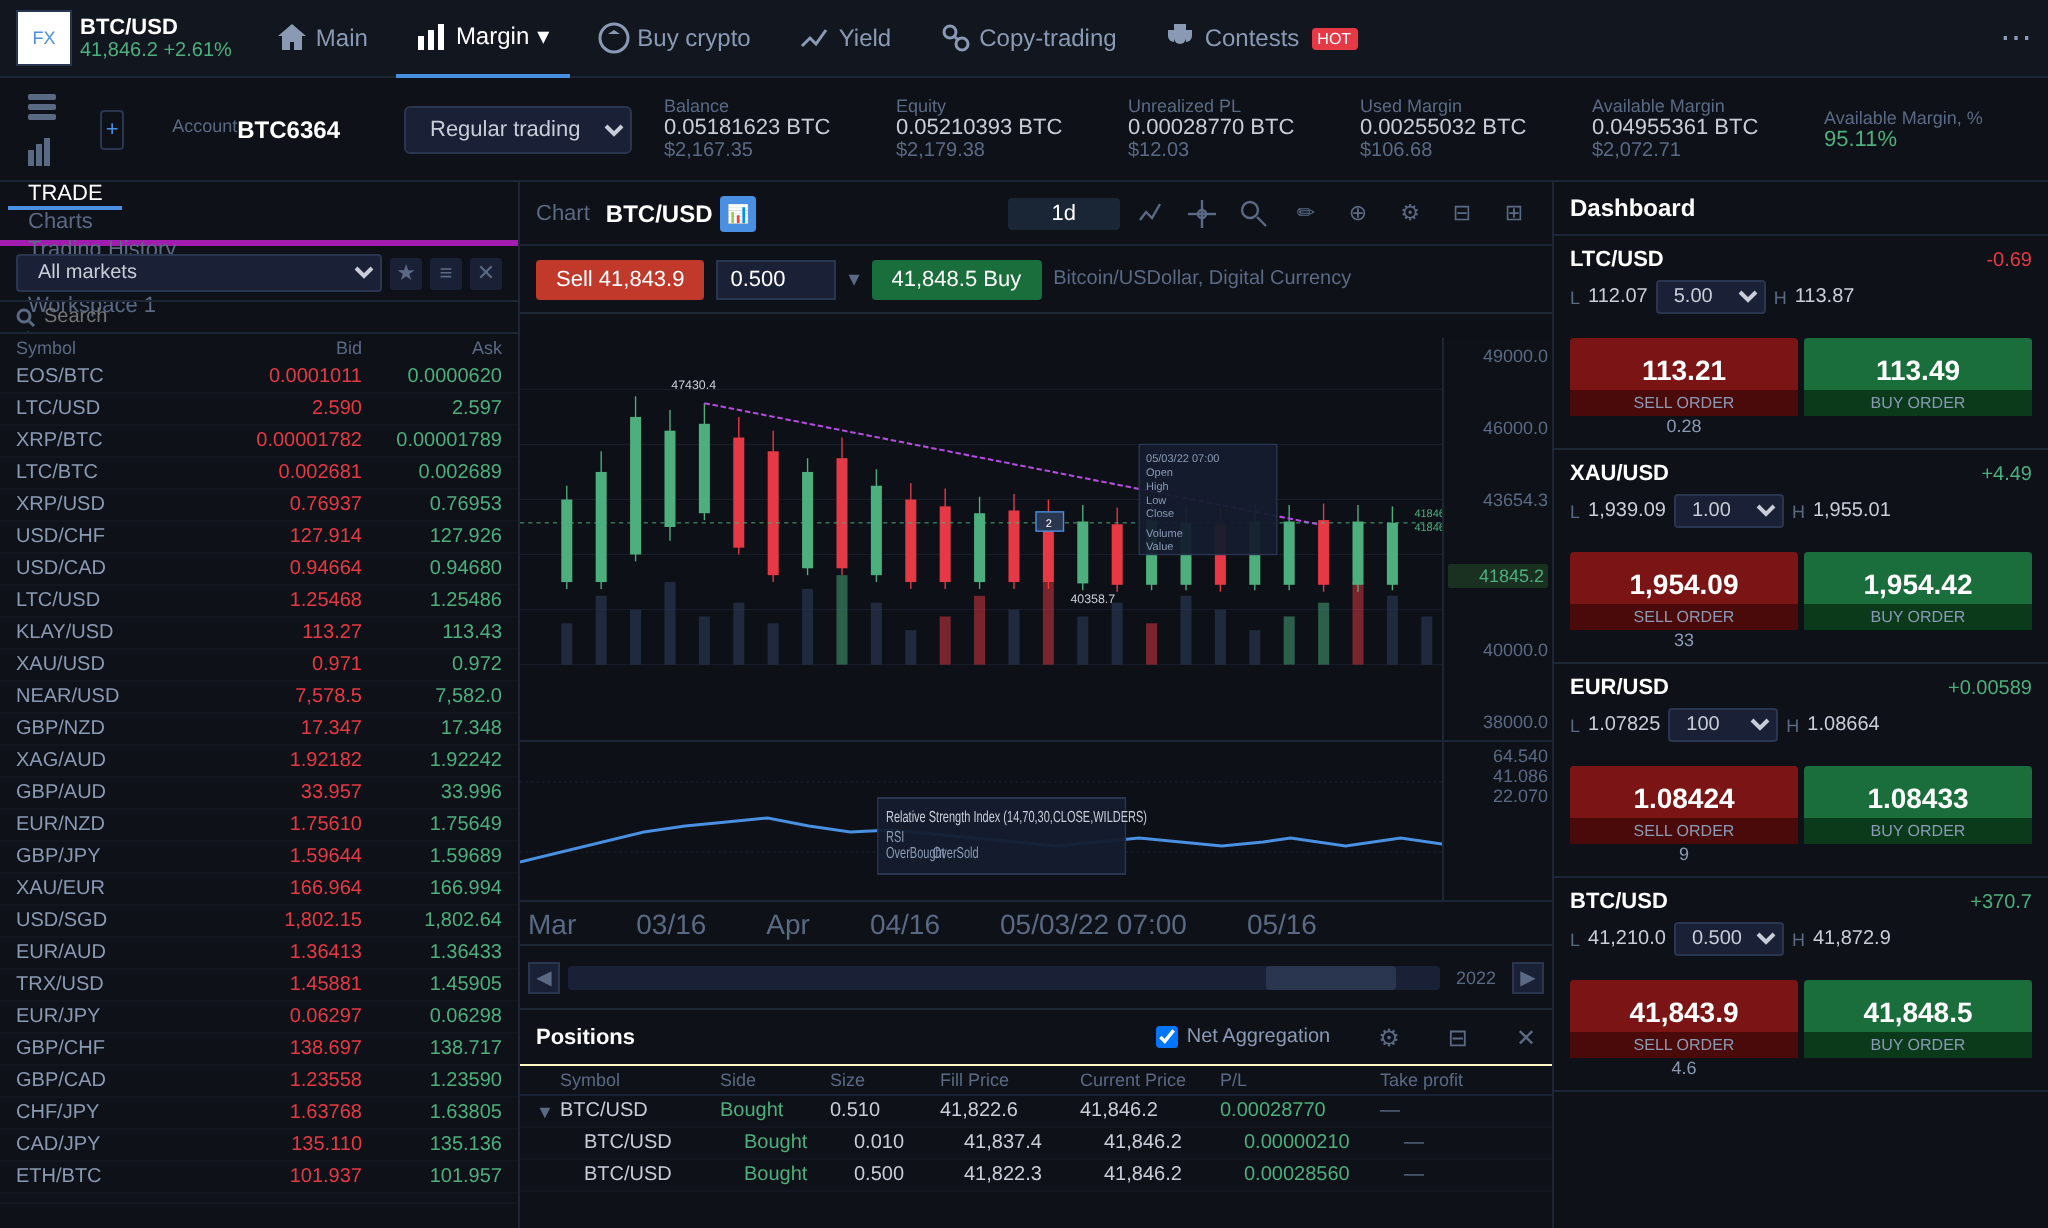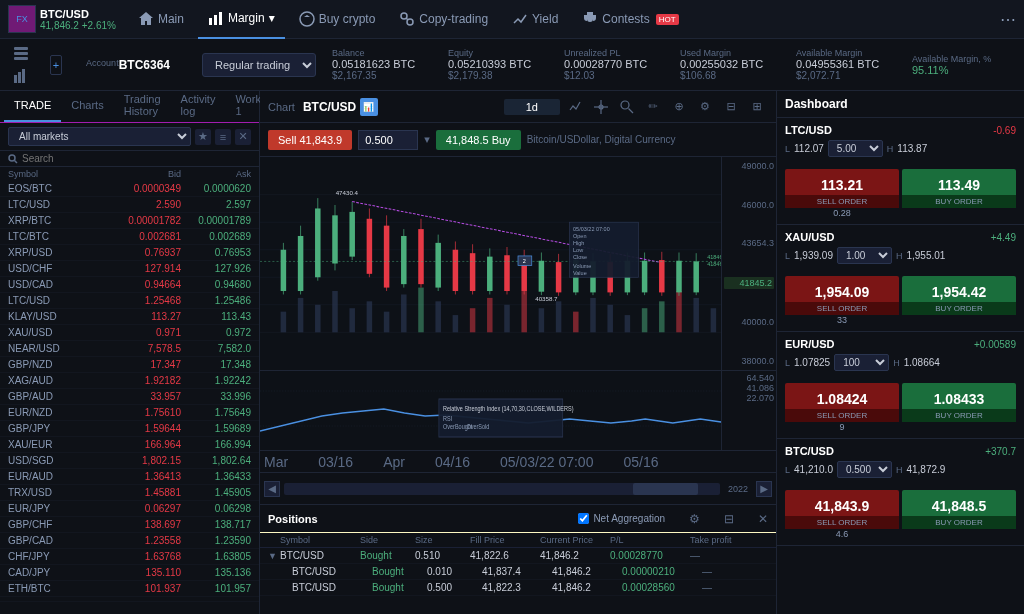--- a/index.html
+++ b/index.html
@@ -1,21 +1,21 @@
 <!DOCTYPE html>
 <html><head>
   <meta charset="utf-8">
   <style>
     * { box-sizing: border-box; margin: 0; padding: 0; }
     body { background: #0e1117; color: #c8cdd8; font-family: 'Arial', sans-serif; font-size: 11px; width: 1024px; height: 614px; overflow: hidden; }
     
     
     .top-nav { display: flex; align-items: center; height: 39px; background: #12161f; border-bottom: 1px solid #1e2535; padding: 0 8px; gap: 4px; }
     .nav-logo { display: flex; align-items: center; gap: 4px; margin-right: 8px; }
-    .logo-box { width: 28px; height: 28px; background: #701a75; border: 1px solid #2a3550; display: flex; align-items: center; justify-content: center; font-size: 9px; color: #4a90e2; }
+    .logo-box { width: 28px; height: 28px; background: #ffffff; border: 1px solid #2a3550; display: flex; align-items: center; justify-content: center; font-size: 9px; color: #4a90e2; }
     .ticker-info { display: flex; flex-direction: column; }
     .ticker-pair { font-size: 11px; font-weight: bold; color: #fff; }
     .ticker-change { font-size: 10px; color: #4caf7d; text-align: right; }
     .nav-item { display: flex; align-items: center; gap: 4px; padding: 0 10px; height: 39px; cursor: pointer; color: #8a9ab5; font-size: 12px; }
     .nav-item.active { color: #fff; border-bottom: 2px solid #4a90e2; }
     .nav-item svg { width: 16px; height: 16px; }
     .margin-underline { border-bottom: 2px solid #4a90e2; }
     .hot-badge { background: #e63946; color: #fff; font-size: 8px; padding: 1px 3px; border-radius: 2px; margin-left: 2px; }
     .nav-spacer { flex: 1; }
     .nav-dots { color: #8a9ab5; font-size: 16px; cursor: pointer; }
@@ -32,21 +32,21 @@
     .balance-value { font-size: 11px; color: #c8cdd8; }
     .balance-usd { font-size: 10px; color: #5a6a85; }
     .left-icons { display: flex; flex-direction: column; gap: 4px; margin-right: 4px; }
     .left-icon { width: 18px; height: 18px; display: flex; align-items: center; justify-content: center; color: #5a6a85; cursor: pointer; }
 
     
     .main-layout { display: flex; height: calc(614px - 39px - 52px); }
 
     
     .left-sidebar { width: 260px; background: #0e1117; border-right: 1px solid #1e2535; display: flex; flex-direction: column; }
-    .sidebar-tabs { display: flex; align-items: flex-end; border-bottom: 1px solid #a21caf; padding: 0 4px; height: 32px; }
+    .sidebar-tabs { display: flex; align-items: flex-start; border-bottom: 3px solid #a21caf; padding: 0 4px; height: 32px; flex-direction: column; }
     .sidebar-tab { padding: 0 10px; height: 32px; display: flex; align-items: center; cursor: pointer; font-size: 11px; color: #5a6a85; border-bottom: 2px solid transparent; }
     .sidebar-tab.active { color: #fff; border-bottom: 2px solid #4a90e2; }
     .sidebar-tab-add { padding: 0 6px; color: #4a90e2; cursor: pointer; font-size: 14px; }
     .markets-header { display: flex; align-items: center; padding: 4px 8px; border-bottom: 1px solid #1e2535; gap: 4px; }
     .markets-dropdown { background: #1a2035; border: 1px solid #2a3550; color: #c8cdd8; padding: 2px 6px; font-size: 10px; border-radius: 2px; cursor: pointer; flex: 1; }
     .markets-icons { display: flex; gap: 4px; }
     .market-icon { width: 16px; height: 16px; display: flex; align-items: center; justify-content: center; color: #5a6a85; cursor: pointer; background: #1a2035; border-radius: 2px; }
     .markets-filter { display: flex; align-items: center; padding: 2px 8px; border-bottom: 1px solid #1e2535; gap: 4px; }
     .filter-input { background: transparent; border: none; color: #c8cdd8; font-size: 10px; flex: 1; outline: none; }
     .col-header { display: flex; padding: 2px 8px; background: #0e1117; }
@@ -73,21 +73,21 @@
     
     .order-bar { display: flex; align-items: center; padding: 0 8px; height: 34px; border-bottom: 1px solid #1e2535; gap: 6px; }
     .sell-btn { background: #c0392b; color: #fff; border: none; padding: 4px 10px; font-size: 11px; cursor: pointer; border-radius: 2px; }
     .qty-input { background: #1a2035; border: 1px solid #2a3550; color: #fff; padding: 3px 6px; font-size: 11px; width: 60px; }
     .buy-btn { background: #1a6e3c; color: #fff; border: none; padding: 4px 10px; font-size: 11px; cursor: pointer; border-radius: 2px; }
     .order-label { font-size: 10px; color: #5a6a85; }
 
     
     .chart-container { flex: 1; position: relative; background: #0d1117; overflow: hidden; }
     .chart-svg { width: 100%; height: 100%; }
-    .chart-price-scale { position: absolute; right: 0; top: 0; bottom: 0; width: 55px; background: #0e1117; border-left: 1px solid #1e2535; display: flex; flex-direction: column; justify-content: space-between; padding: 4px 2px; }
+    .chart-price-scale { position: absolute; right: 0; top: 12px; bottom: 0; width: 55px; background: #0e1117; border-left: 1px solid #1e2535; display: flex; flex-direction: column; justify-content: space-between; padding: 4px 2px; }
     .price-label { font-size: 9px; color: #5a6a85; text-align: right; }
     .price-label.highlight { color: #4caf7d; background: #1a3020; padding: 1px 2px; border-radius: 1px; }
     .rsi-panel { height: 80px; border-top: 1px solid #1e2535; position: relative; background: #0d1117; }
     .time-axis { height: 22px; border-top: 1px solid #1e2535; display: flex; align-items: center; padding: 0 4px; gap: 30px; }
     .time-label { font-size: 14px; color: #5a6a85; }
     .nav-scroll { height: 32px; border-top: 1px solid #1e2535; background: #0e1117; display: flex; align-items: center; padding: 0 4px; gap: 4px; }
     .scroll-btn { width: 16px; height: 16px; background: #1a2035; border: 1px solid #2a3550; display: flex; align-items: center; justify-content: center; cursor: pointer; color: #5a6a85; font-size: 10px; }
     .scroll-track { flex: 1; height: 12px; background: #1a2035; border-radius: 2px; position: relative; }
     .scroll-thumb { position: absolute; right: 5%; width: 15%; height: 100%; background: #2a3550; border-radius: 2px; cursor: pointer; }
 
@@ -164,32 +164,32 @@
   <div class="nav-item">
     <svg viewBox="0 0 16 16" fill="currentColor">
         <circle cx="8" cy="8" r="7" fill="none" stroke="currentColor" stroke-width="1.5"></circle>
         <path d="M8 4v8M5 6l3-2 3 2"></path>
       </svg>
     <span>Buy crypto</span>
   </div>
 
   <div class="nav-item">
     <svg viewBox="0 0 16 16" fill="currentColor">
+        <path d="M2 12L6 8l3 3 5-7" fill="none" stroke="currentColor" stroke-width="1.5"></path>
+      </svg>
+    <span>Yield</span>
+  </div>
+
+  <div class="nav-item">
+    <svg viewBox="0 0 16 16" fill="currentColor">
         <circle cx="5" cy="5" r="3" fill="none" stroke="currentColor" stroke-width="1.5"></circle>
         <circle cx="11" cy="11" r="3" fill="none" stroke="currentColor" stroke-width="1.5"></circle>
         <path d="M7 7l2 2" stroke="currentColor" stroke-width="1.5"></path>
       </svg>
     <span>Copy-trading</span>
-  </div>
-
-  <div class="nav-item">
-    <svg viewBox="0 0 16 16" fill="currentColor">
-        <path d="M2 12L6 8l3 3 5-7" fill="none" stroke="currentColor" stroke-width="1.5"></path>
-      </svg>
-    <span>Yield</span>
   </div>
 
   <div class="nav-item">
     <svg viewBox="0 0 16 16" fill="currentColor">
         <path d="M5 1h6v7a3 3 0 01-6 0V1z"></path>
         <path d="M5 4H2v3a3 3 0 003 3M11 4h3v3a3 3 0 01-3 3"></path>
       </svg>
     <span>Contests</span>
     <span class="hot-badge">HOT</span>
   </div>
@@ -284,21 +284,21 @@
       <input class="filter-input" type="text" placeholder="Search" style="">
     </div>
     <div class="col-header">
       <span class="col-sym">Symbol</span>
       <span class="col-bid">Bid</span>
       <span class="col-ask">Ask</span>
     </div>
     <div class="markets-list" id="markets-list">
         <div class="market-row">
           <span class="sym-name">EOS/BTC</span>
-          <span class="sym-bid">0.0000349</span>
+          <span class="sym-bid">0.0001011</span>
           <span class="sym-ask">0.0000620</span>
         </div>
         <div class="market-row">
           <span class="sym-name">LTC/USD</span>
           <span class="sym-bid">2.590</span>
           <span class="sym-ask">2.597</span>
         </div>
         <div class="market-row">
           <span class="sym-name">XRP/BTC</span>
           <span class="sym-bid">0.00001782</span>

